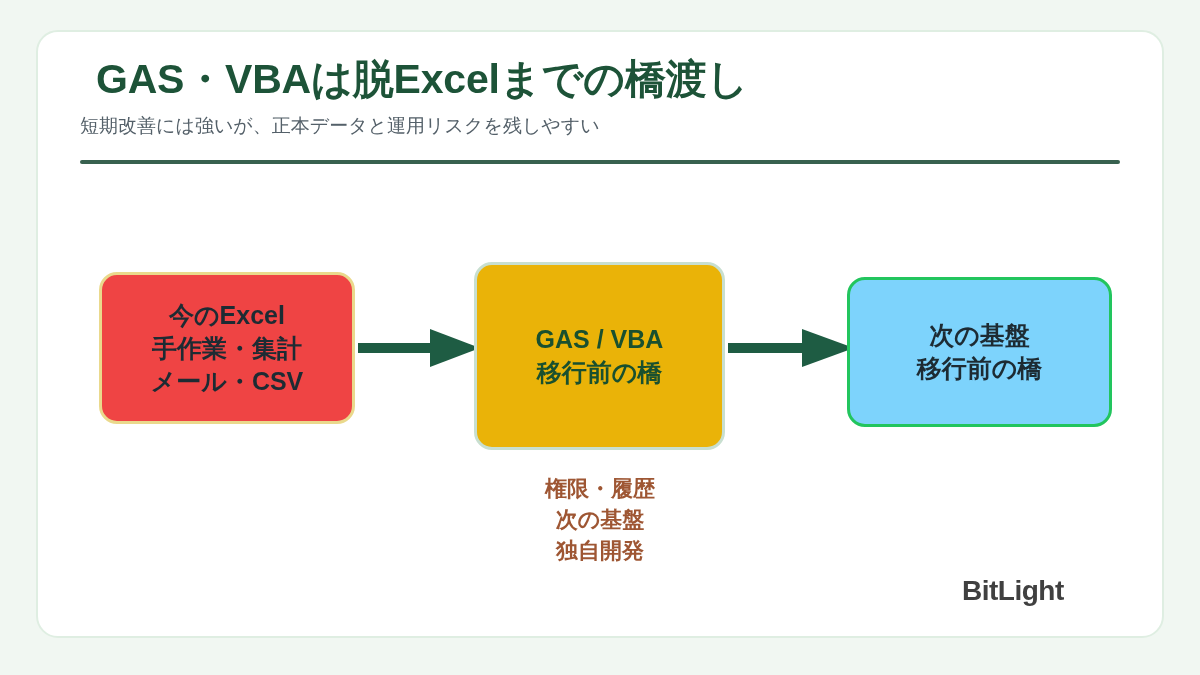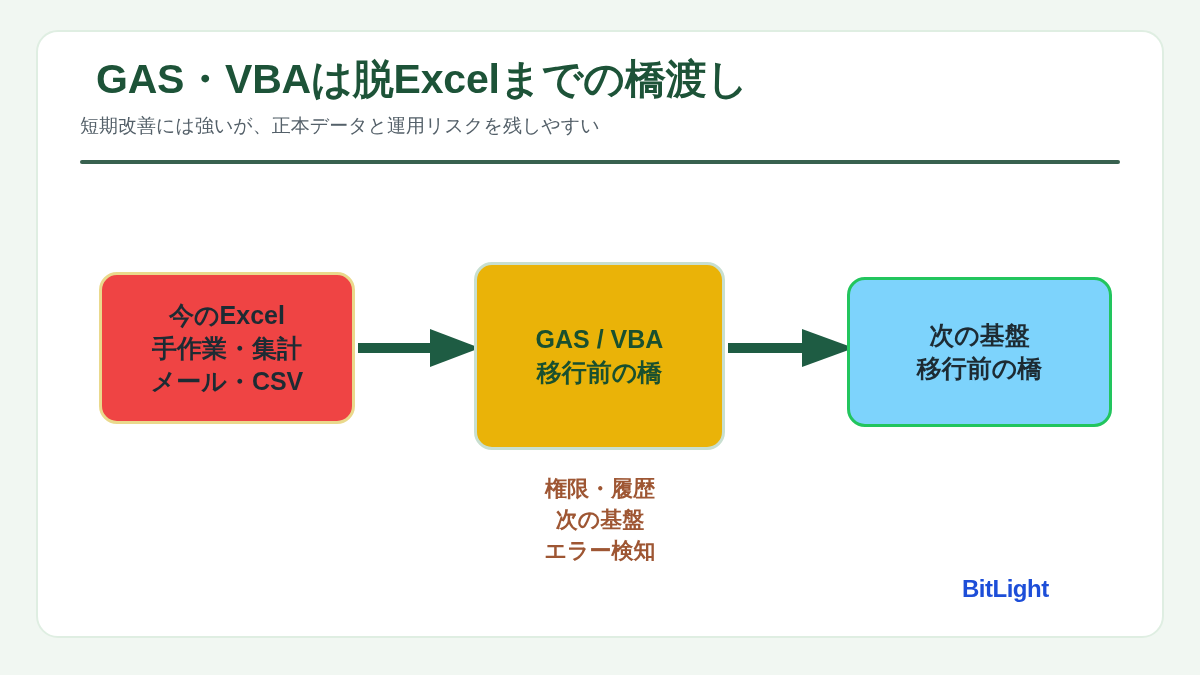--- a/index.html
+++ b/index.html
@@ -139,23 +139,23 @@
     font-size: 22px;
     font-weight: bold;
     line-height: 1.42;
   }
   .warning .wline { white-space: nowrap; }
 
   .brand {
     position: absolute;
     left: 962px;
     top: 575px;
-    font-size: 24px;
-    font-weight: bold;
-    color: #1d4ed8;
+    font-size: 28px;
+    font-weight: bold;
+    color: #404040;
     letter-spacing: -0.5px;
     white-space: nowrap;
   }
 </style>
 </head>
 <body>
 
 <div id="slide">
 
   <div class="card"></div>
@@ -186,18 +186,18 @@
   </svg>
 
   <div class="flowbox" id="box-next">
     <div class="line">次の基盤</div>
     <div class="line">移行前の橋</div>
   </div>
 
   <div class="warning">
     <div class="wline">権限・履歴</div>
     <div class="wline">次の基盤</div>
-    <div class="wline">エラー検知</div>
+    <div class="wline">独自開発</div>
   </div>
 
   <div class="brand">BitLight</div>
 
 </div>
 
 </body></html>

